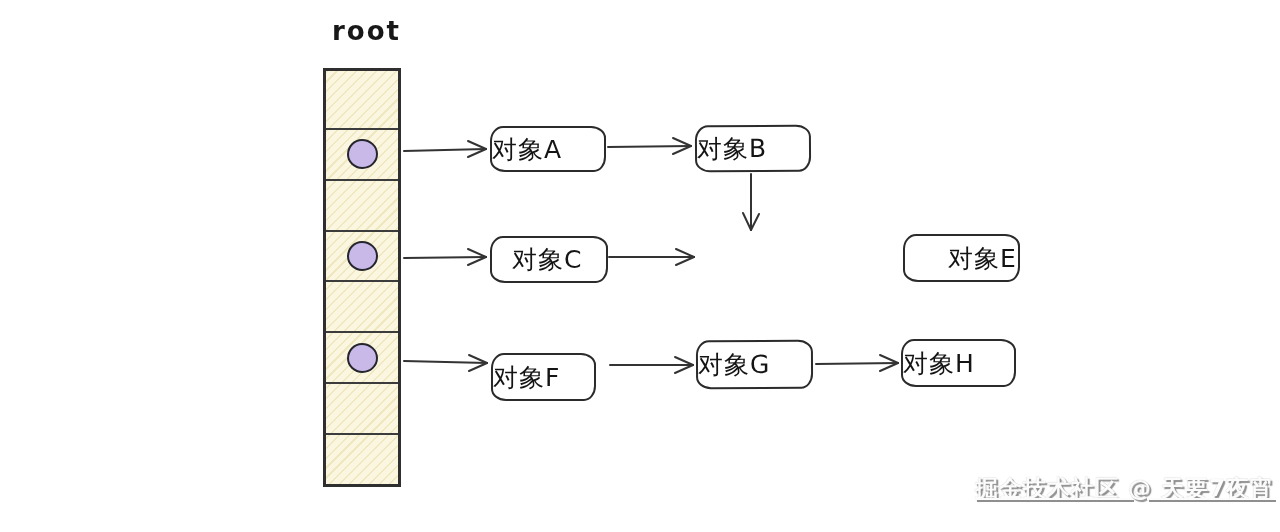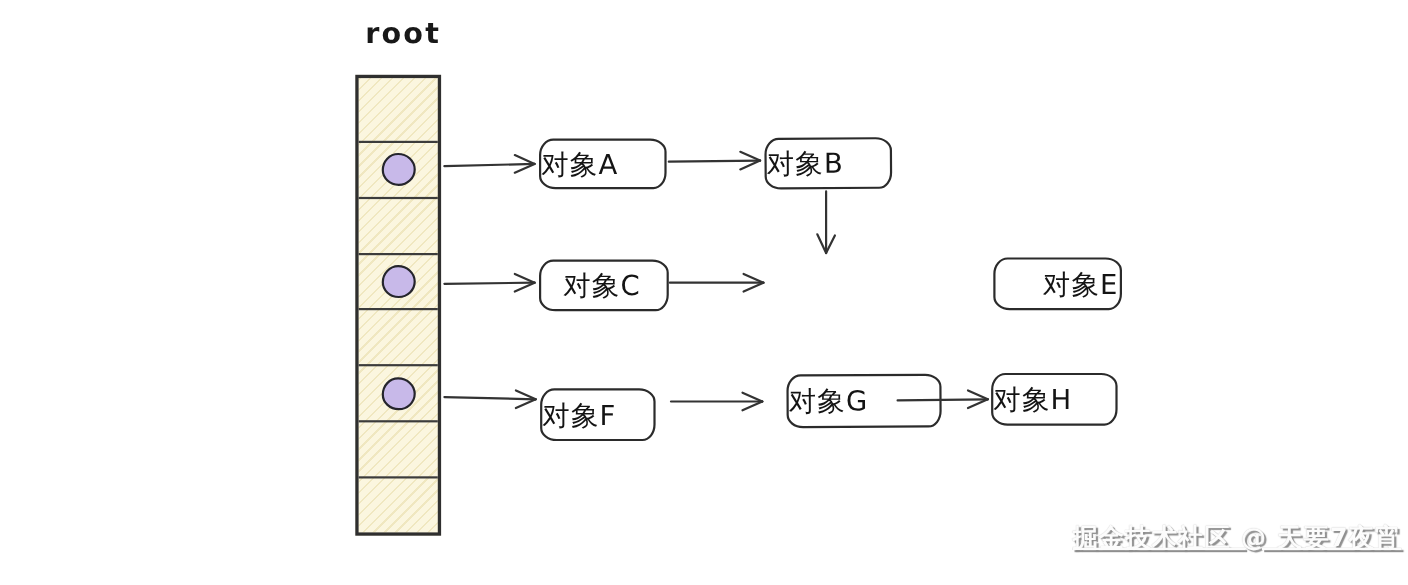--- a/index.html
+++ b/index.html
@@ -76,21 +76,21 @@
     font-weight: 500;
     letter-spacing: 1px;
     white-space: nowrap;
   }
   #node-object-a { left: 490px; top: 126px; width: 116px; height: 46px; }
   #node-object-b { left: 695px; top: 125px; width: 116px; height: 47px; transform: rotate(-0.4deg); }
   #node-object-c { left: 490px; top: 236px; width: 118px; height: 47px; padding-left: 20px; }
   #node-object-d { left: 697px; top: 233px; width: 117px; height: 50px; transform: rotate(0.4deg); }
   #node-object-e { left: 903px; top: 234px; width: 117px; height: 48px; padding-left: 43px; }
   #node-object-f { left: 491px; top: 341px; width: 105px; height: 48px; margin-top: 12px; }
-  #node-object-g { left: 696px; top: 340px; width: 141px; height: 49px; transform: rotate(-0.3deg); margin-left: 19px; }
+  #node-object-g { left: 696px; top: 340px; width: 117px; height: 49px; transform: rotate(-0.3deg); }
   #node-object-h { left: 901px; top: 339px; width: 115px; height: 48px; }
 
   
   #arrow-layer {
     position: absolute;
     left: 0; top: 0;
     width: 1280px;
     height: 532px;
     pointer-events: none;
   }

